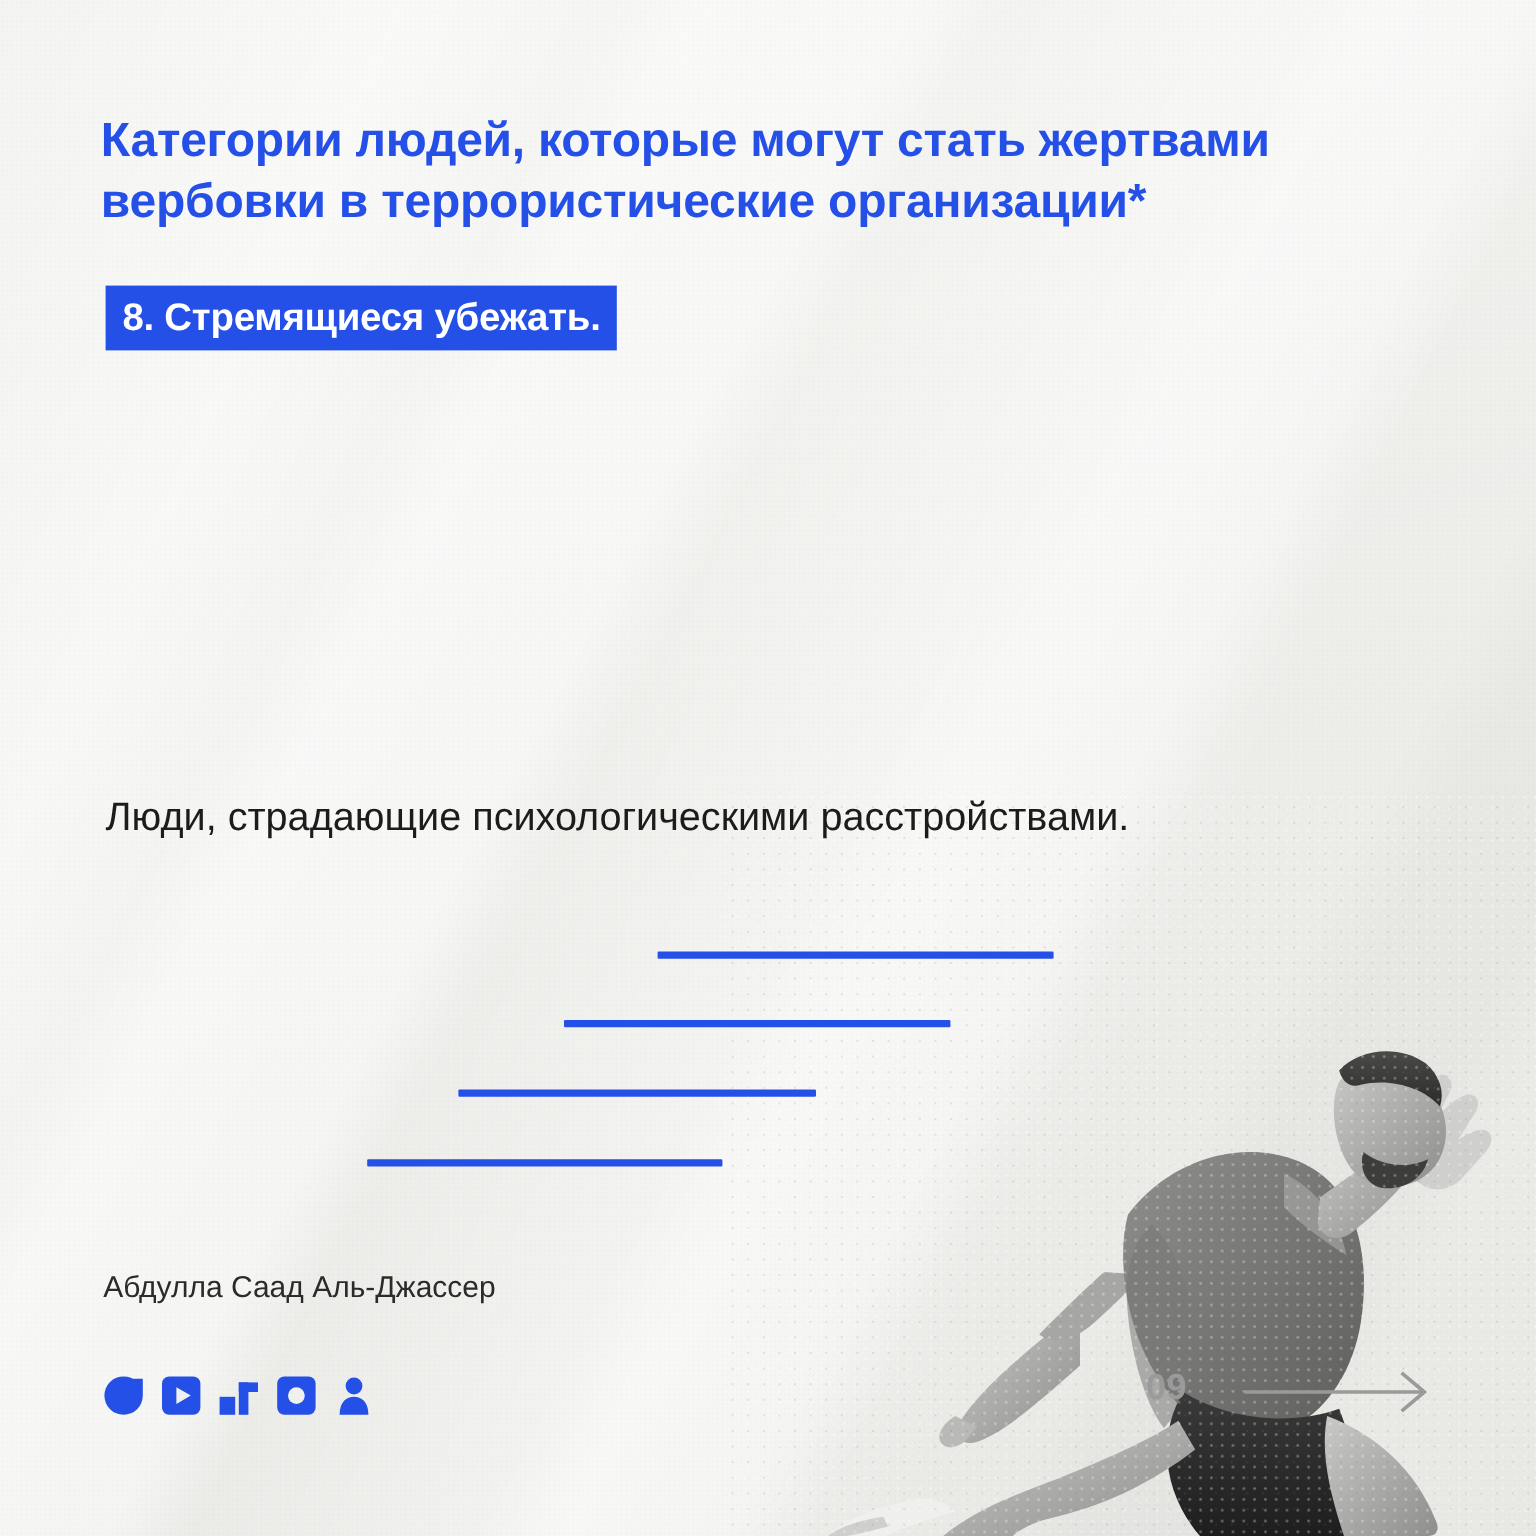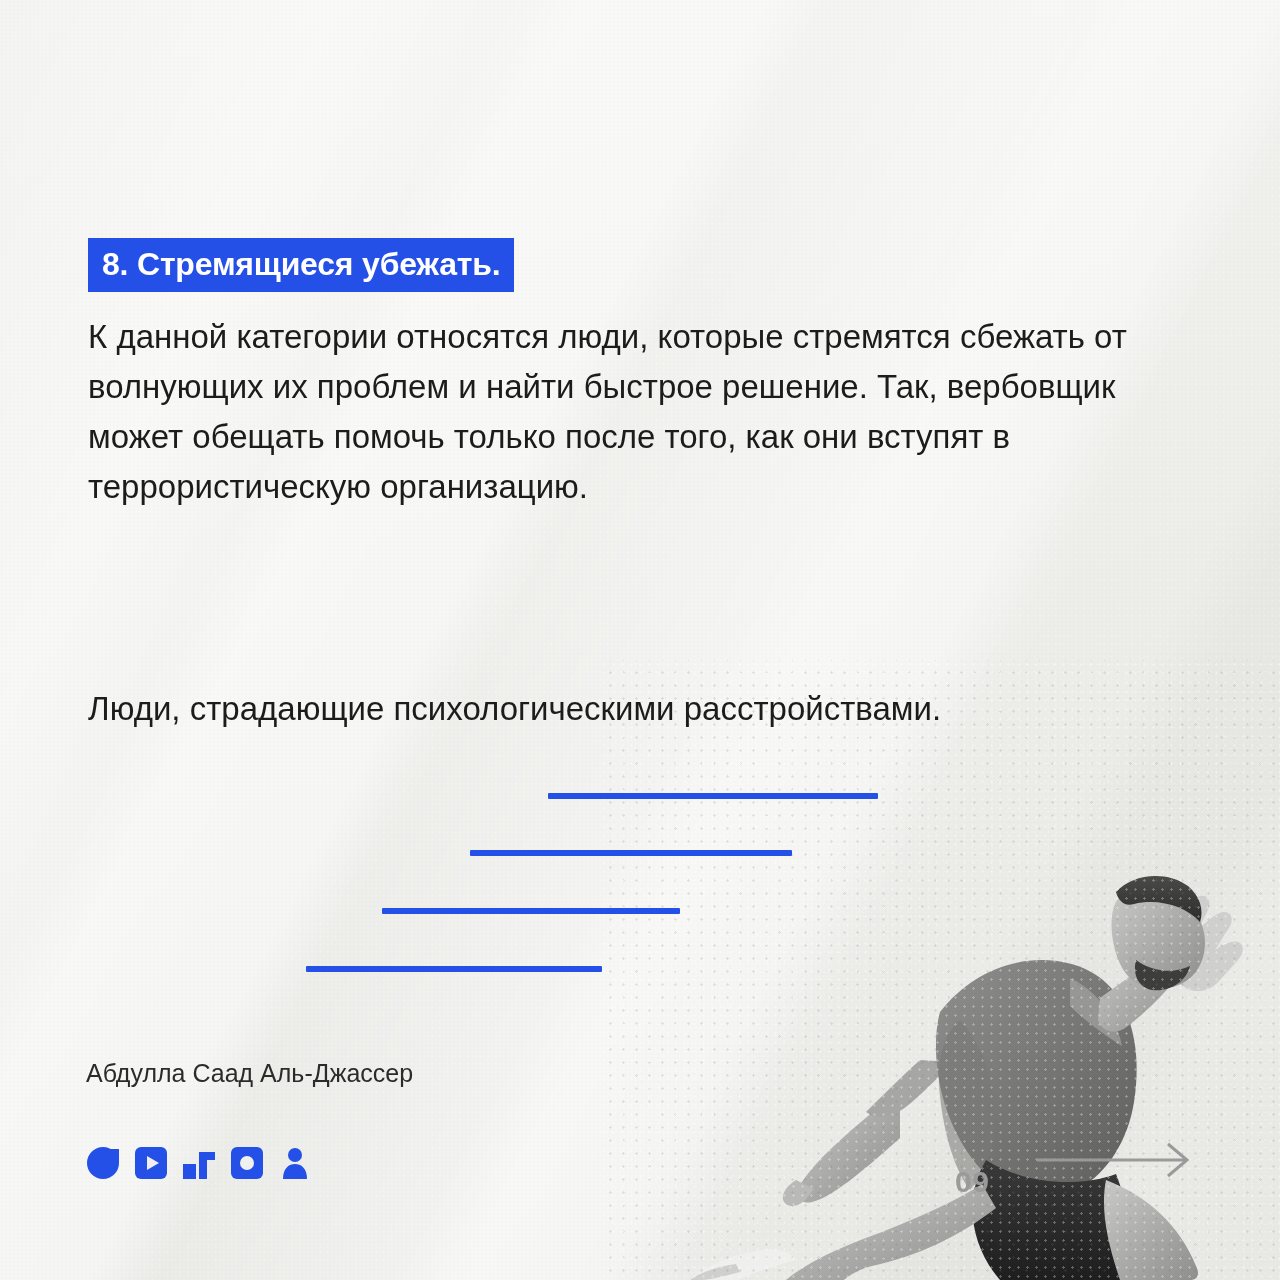--- a/index.html
+++ b/index.html
@@ -86,21 +86,21 @@
     width: 1060px;
     color: #1c1c1c;
     font-size: 33px;
     line-height: 1.52;
   }
 
   .block-6 { position: absolute; left: 88px; top: 612px; }
   .para-6 {
     position: absolute;
     left: 88px;
-    top: 684px;
+    top: 656px;
     width: 1090px;
     color: #1c1c1c;
     font-size: 33px;
     line-height: 1.5;
   }
 
   
   .rules { position: absolute; left: 0; top: 780px; width: 100%; height: 230px; }
   .rule {
     position: absolute;
@@ -134,21 +134,20 @@
   .logo-mark { width: 34px; height: 34px; display: block; }
 
   .page-number {
     position: absolute;
     left: 955px;
     top: 1140px;
     color: #9a9a9a;
     font-size: 30px;
     font-weight: bold;
     letter-spacing: 0.5px;
-    margin-top: 25px;
   }
 
   .next-arrow {
     position: absolute;
     left: 1035px;
     top: 1138px;
     width: 165px;
     height: 44px;
   }
 
@@ -226,25 +225,25 @@
       <path d="M396 548 C360 576 318 596 272 606 C256 610 246 618 244 620 L186 620 C210 600 244 586 282 572 C322 556 358 540 382 524 Z" fill="url(#skin)"></path>
 
       <path d="M196 600 C174 606 150 614 138 620 L90 620 C100 608 128 596 160 590 C176 587 190 592 196 600 Z" fill="#efefee"></path>
       <path d="M140 612 c-16 4 -30 8 -38 8 l-12 0 c10 -8 30 -14 46 -16 z" fill="#cfcfcd"></path>
     </svg>
     <div class="photo-speckle"></div>
   </div>
 
   <div class="content">
 
+    <div class="title">Категории людей, которые могут стать жертвами вербовки в террористические организации*</div>
 
     <div class="block-5">
       <span class="heading-chip">8. Стремящиеся убежать.</span>
     </div>
-    <div class="para-5">К данной категории относятся люди, которые стремятся сбежать от волнующих их проблем и найти быстрое решение. Так, вербовщик может обещать помочь только после того, как они вступят в террористическую организацию.</div>
 
     <div class="para-6">Люди, страдающие психологическими расстройствами.</div>
 
     <div class="rules">
       <div class="rule r1"></div>
       <div class="rule r2"></div>
       <div class="rule r3"></div>
       <div class="rule r4"></div>
     </div>
 

